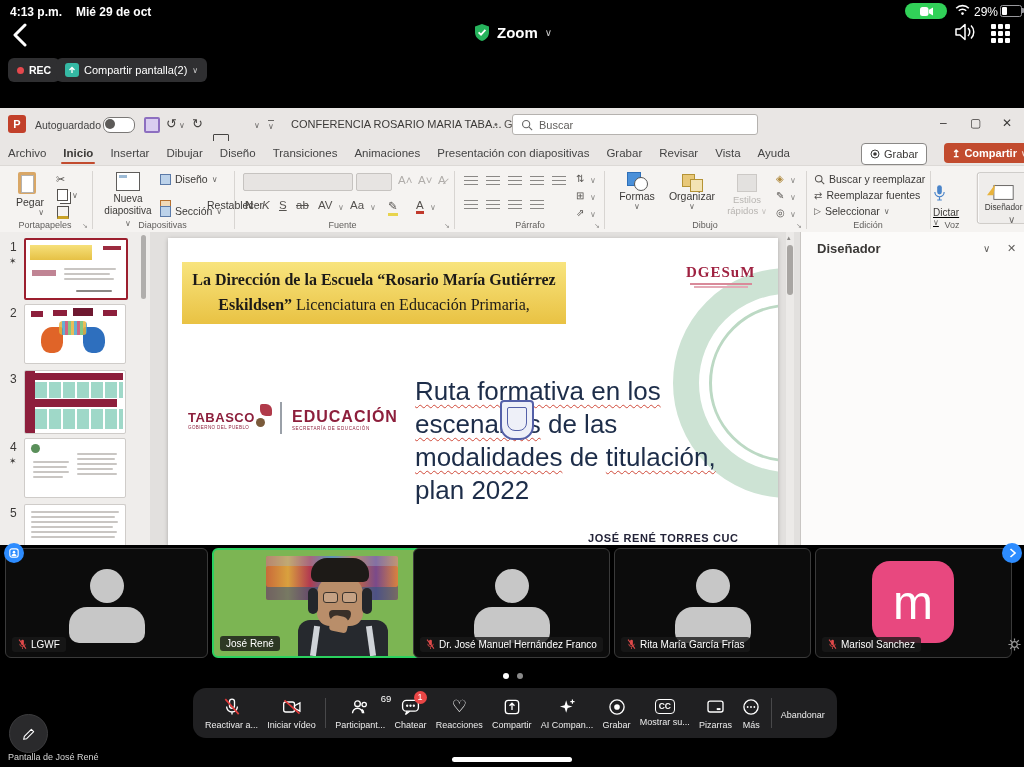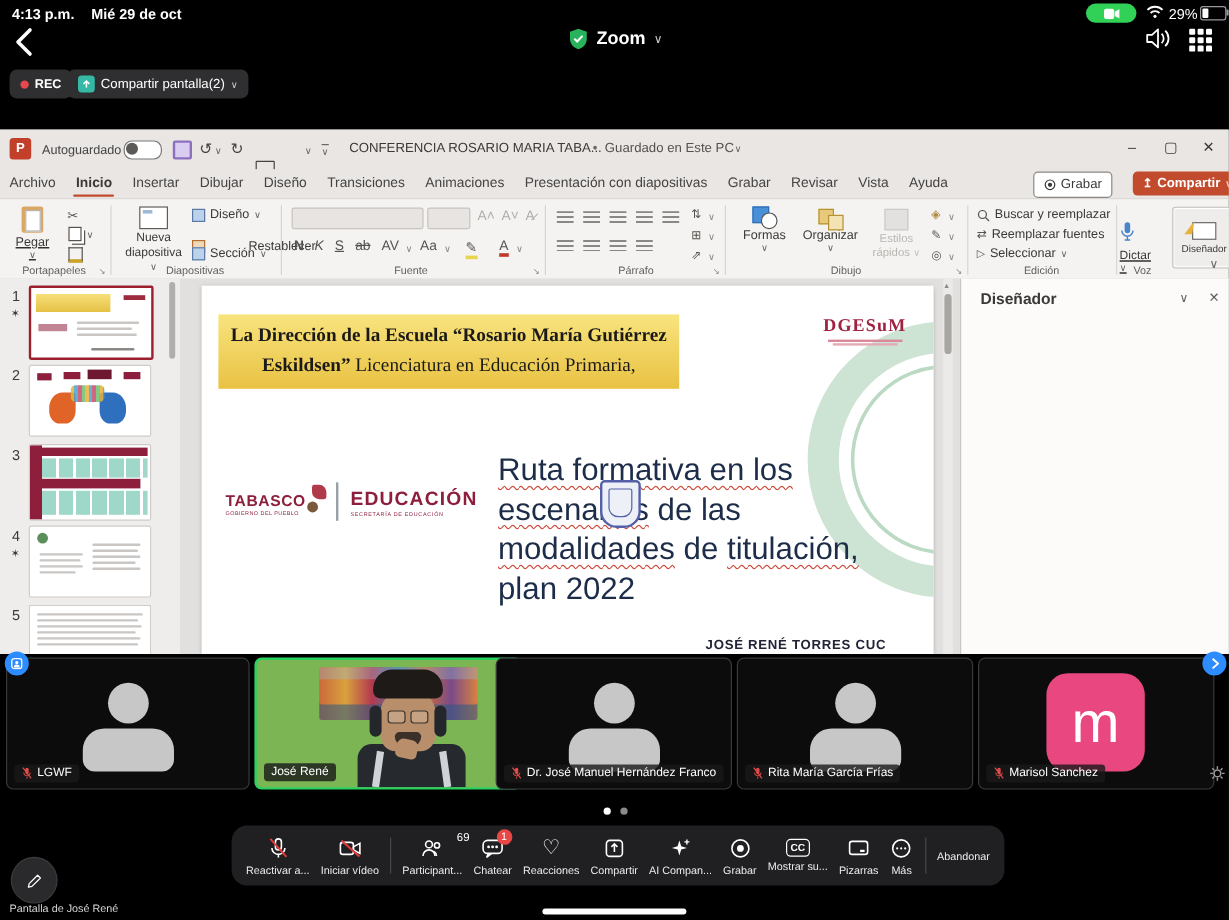--- a/index.html
+++ b/index.html
@@ -172,20 +172,27 @@
     <span class="abs chev" style="left:179px;top:13px;color:#6a6866;">∨</span>
     <span class="abs qat" style="left:192px;top:8px;">↻</span>
     <div class="abs monic" style="left:213px;top:10px;"></div>
     <div class="abs imgic" style="left:237px;top:10px;"></div>
     <span class="abs chev" style="left:254px;top:13px;color:#6a6866;">∨</span>
     <span class="abs chev" style="left:268px;top:12px;color:#6a6866;border-top:1.5px solid #6a6866;padding-top:1px;">∨</span>
     <span class="abs tb-txt" style="left:291px;top:10px;">CONFERENCIA ROSARIO MARIA TABA...</span>
     <span class="abs tb-txt" style="left:494px;top:10px;color:#6a6866;">•</span>
     <span class="abs tb-txt" style="left:504px;top:10px;color:#55524f;">Guardado en Este PC</span>
     <span class="abs chev" style="left:612px;top:12px;color:#6a6866;">∨</span>
+    <div class="abs searchbox" style="left:640px;top:6px;left:512px;">
+      <svg width="12" height="12" viewBox="0 0 14 14">
+        <circle cx="6" cy="6" r="4.2" stroke="#666" fill="none" stroke-width="1.3"></circle>
+          <path d="M9.2 9.2 L13 13" stroke="#666" stroke-width="1.3"></path>
+      </svg>
+      <span style="font-size:11px;color:#605e5c;">Buscar</span>
+    </div>
     <div class="abs avatar-tb" style="left:903px;top:6px;"></div>
     <span class="abs winctl" style="left:940px;top:8px;">–</span>
     <span class="abs winctl" style="left:970px;top:8px;">▢</span>
     <span class="abs winctl" style="left:1002px;top:8px;">✕</span>
   </div>
 
   <div class="abs menubar">
     <div style="width:8px;"></div>
     <span class="mtab">Archivo</span>
     <span class="mtab active">Inicio</span>
@@ -209,21 +216,21 @@
 
     <div class="abs btn-comp" style="left:944px;top:2px;">
       <span style="font-size:10px;">↥</span>
       <span>Compartir</span>
       <span class="chev" style="color:#f3cfc4;">∨</span>
     </div>
   </div>
 
   <div class="abs ribbon">
 
-    <div class="abs" style="left:10px;top:6px;width:34px;text-align:center;text-decoration:underline;">
+    <div class="abs" style="left:10px;top:6px;width:34px;text-align:right;">
       <div class="clipic" style="margin:0 auto;"></div>
       <div style="font-size:10.5px;color:#3b3937;margin-top:2px;">Pegar</div>
       <div class="chev" style="color:#6a6866;">∨</div>
     </div>
     <span class="abs" style="left:56px;top:7px;font-size:11px;color:#55524f;">✂</span>
     <div class="abs" style="left:57px;top:23px;width:9px;height:10px;border:1.2px solid #55524f;background:#fff;box-shadow:2px 2px 0 #fff,3px 3px 0 #55524f;"></div>
     <div class="abs" style="left:57px;top:40px;width:10px;height:9px;border-bottom:3px solid #c9a227;border-left:1.2px solid #55524f;border-right:1.2px solid #55524f;border-top:1.2px solid #55524f;"></div>
     <span class="abs chev" style="left:72px;top:25px;color:#6a6866;">∨</span>
     <span class="rgroup-label" style="left:6px;width:78px;">Portapapeles</span>
     <span class="abs" style="left:82px;bottom:3px;font-size:7px;color:#8a8886;">↘</span>

